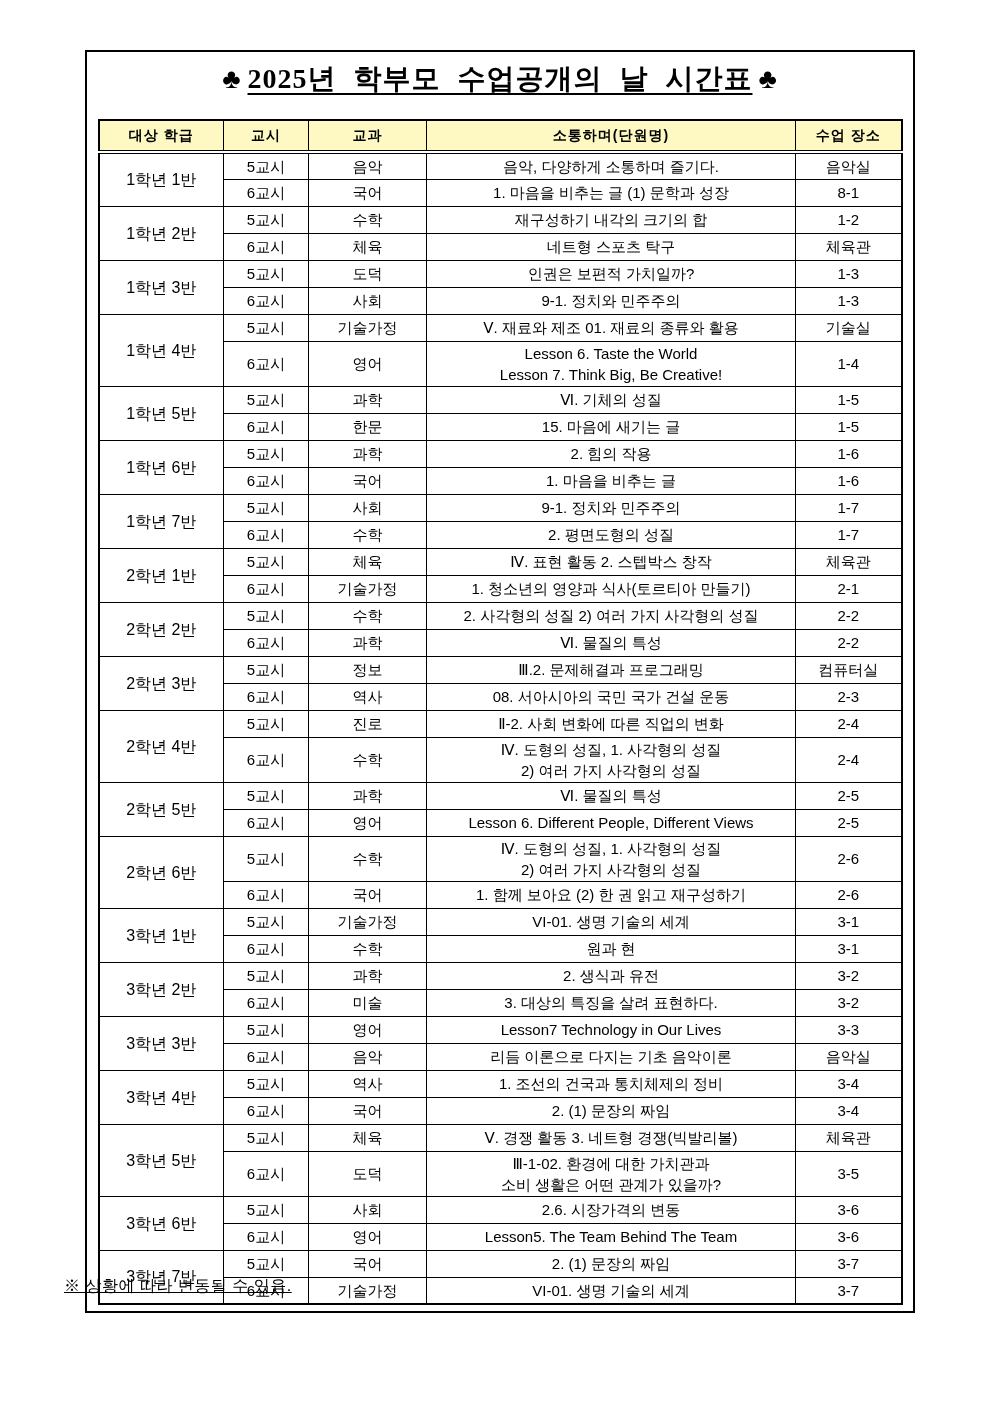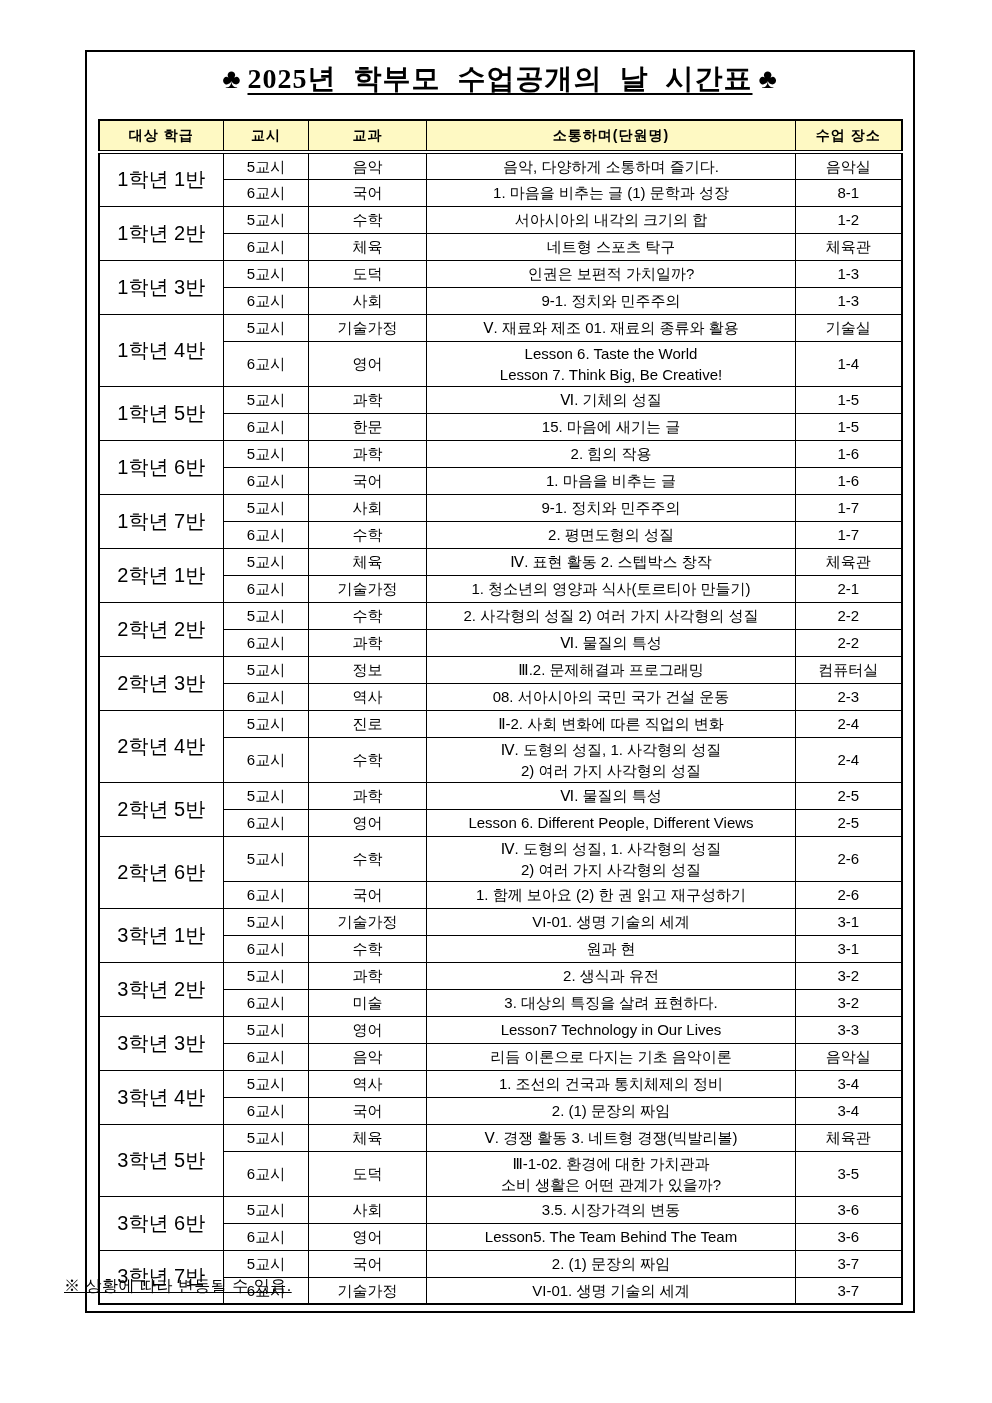--- a/index.html
+++ b/index.html
@@ -62,21 +62,21 @@
     font-weight: bold;
     border-bottom: 4px double #000;
     letter-spacing: 1px;
   }
   .timetable td {
     height: 27px;
     font-size: 15px;
     line-height: 21px;
     box-sizing: border-box;
   }
-  .timetable td.class-cell { font-size: 20px; margin-left: 28px; }
+  .timetable td.class-cell { font-size: 16px; margin-left: 28px; }
   .timetable td.topic-cell { white-space: pre-line; margin-left: 16px; }
   .footnote {
     position: absolute;
     left: 64px; top: 1276px;
     font-size: 16px;
     letter-spacing: 0.5px;
     text-decoration: underline;
   }
 </style>
 </head>
@@ -116,21 +116,21 @@
           <tr>
             <td class="period-cell">6교시</td>
             <td class="subject-cell">국어</td>
             <td class="topic-cell">1. 마음을 비추는 글 (1) 문학과 성장</td>
             <td class="room-cell">8-1</td>
           </tr>
           <tr>
             <td rowspan="2" class="class-cell">1학년 2반</td>
             <td class="period-cell">5교시</td>
             <td class="subject-cell">수학</td>
-            <td class="topic-cell">서아시아의 내각의 크기의 합</td>
+            <td class="topic-cell">재구성하기 내각의 크기의 합</td>
             <td class="room-cell">1-2</td>
           </tr>
           <tr>
             <td class="period-cell">6교시</td>
             <td class="subject-cell">체육</td>
             <td class="topic-cell">네트형 스포츠 탁구</td>
             <td class="room-cell">체육관</td>
           </tr>
           <tr>
             <td rowspan="2" class="class-cell">1학년 3반</td>
@@ -341,21 +341,21 @@
             <td class="period-cell">6교시</td>
             <td class="subject-cell">도덕</td>
             <td class="topic-cell">Ⅲ-1-02. 환경에 대한 가치관과
 소비 생활은 어떤 관계가 있을까?</td>
             <td class="room-cell">3-5</td>
           </tr>
           <tr>
             <td rowspan="2" class="class-cell">3학년 6반</td>
             <td class="period-cell">5교시</td>
             <td class="subject-cell">사회</td>
-            <td class="topic-cell">3.5. 시장가격의 변동</td>
+            <td class="topic-cell">2.6. 시장가격의 변동</td>
             <td class="room-cell">3-6</td>
           </tr>
           <tr>
             <td class="period-cell">6교시</td>
             <td class="subject-cell">영어</td>
             <td class="topic-cell">Lesson5. The Team Behind The Team</td>
             <td class="room-cell">3-6</td>
           </tr>
           <tr>
             <td rowspan="2" class="class-cell">3학년 7반</td>

